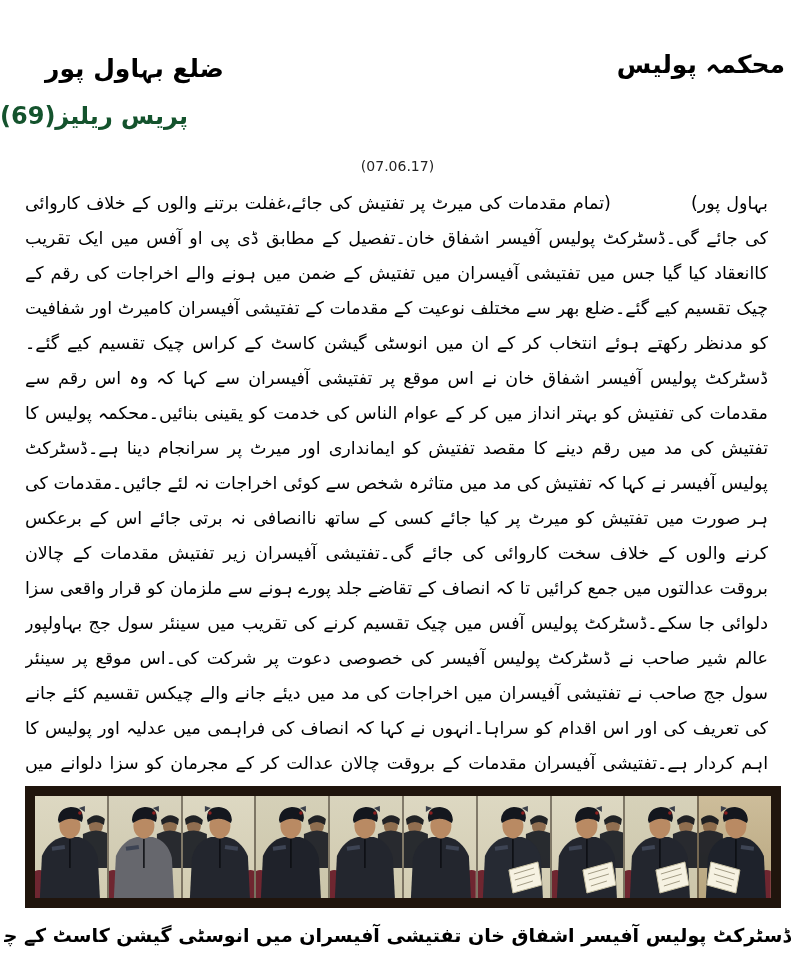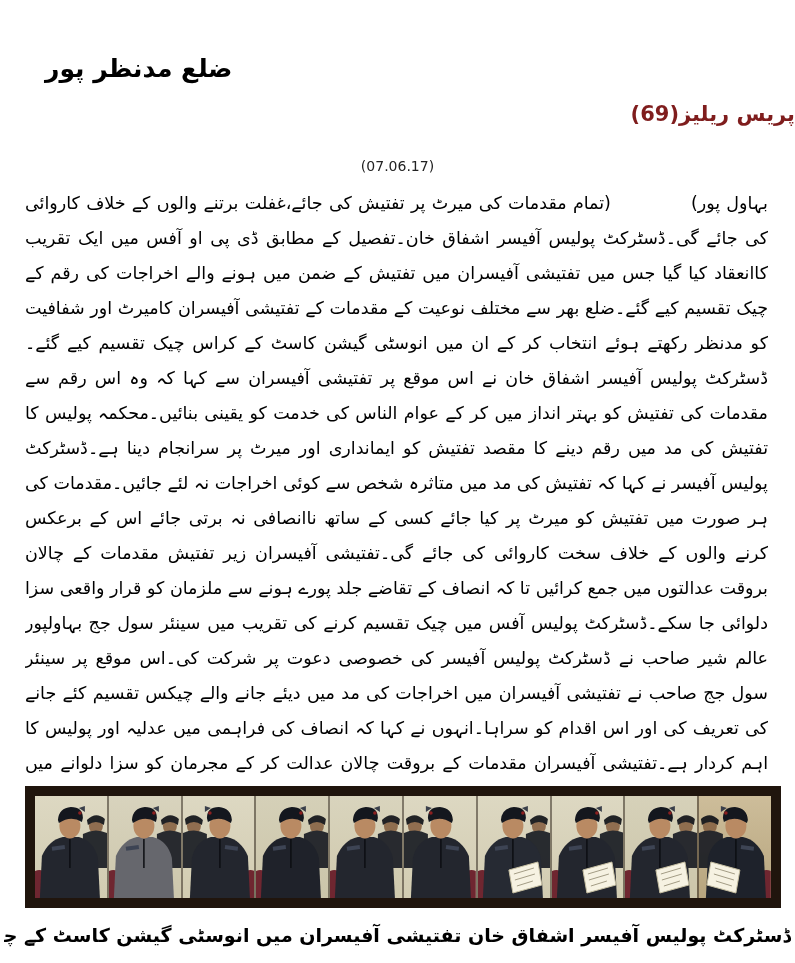--- a/index.html
+++ b/index.html
@@ -16,22 +16,22 @@
   .hdr-dept {
     position: absolute; top: 50px; right: 10px;
     font-size: 25px; font-weight: bold; direction: rtl; color: #000;
   }
   .hdr-district {
     position: absolute; top: 54px; left: 45px;
     font-size: 25px; font-weight: bold; direction: rtl; color: #000;
   }
   .title {
     position: absolute; top: 102px; left: 0; width: 100%;
-    text-align: right; font-size: 21px; font-weight: bold;
-    direction: rtl; color: #7f1d1d;
+    text-align: left; font-size: 24px; font-weight: bold;
+    direction: rtl; color: #14532d;
   }
   .date-line {
     position: absolute; top: 158px; left: 0; width: 100%;
     text-align: center; font-size: 14px; color: #222; direction: ltr;
   }
 
   
   .body-text {
     position: absolute; top: 186px; left: 25px; right: 27px; height: 588px;
     margin: 0;
@@ -117,21 +117,22 @@
     </g>
     <g id="g-cheque">
       <path d="M33 74 L62 66 L66 89 L37 97 Z" fill="#f6f2e2" stroke="#c6bfa2" stroke-width="1"></path>
       <path d="M38 78 L58 72 M39 84 L59 78 M41 90 L57 85" stroke="#a39c85" stroke-width="1" fill="none"></path>
     </g>
   </defs>
 </svg>
 
 <div class="page">
 
-  <div class="hdr-district">ضلع مدنظر پور</div>
+  <div class="hdr-dept">محکمہ پولیس</div>
+  <div class="hdr-district">ضلع بہاول پور</div>
   <div class="title">پریس ریلیز(69)</div>
   <div class="date-line">(07.06.17)</div>
 
   <p class="body-text" dir="rtl"><span>بہاول پور</span><span class="paren" dir="ltr">(</span><span class="gap"></span><span class="paren" dir="ltr">)</span><span>تمام مقدمات کی میرٹ پر تفتیش کی جائے،غفلت برتنے والوں کے خلاف کاروائی کی جائے گی۔ڈسٹرکٹ پولیس آفیسر اشفاق خان۔تفصیل کے مطابق ڈی پی او آفس میں ایک تقریب کاانعقاد کیا گیا جس میں تفتیشی آفیسران میں تفتیش کے ضمن میں ہونے والے اخراجات کی رقم کے چیک تقسیم کیے گئے۔ضلع بھر سے مختلف نوعیت کے مقدمات کے تفتیشی آفیسران کامیرٹ اور شفافیت کو مدنظر رکھتے ہوئے انتخاب کر کے ان میں انوسٹی گیشن کاسٹ کے کراس چیک تقسیم کیے گئے۔ڈسٹرکٹ پولیس آفیسر اشفاق خان نے اس موقع پر تفتیشی آفیسران سے کہا کہ وہ اس رقم سے مقدمات کی تفتیش کو بہتر انداز میں کر کے عوام الناس کی خدمت کو یقینی بنائیں۔محکمہ پولیس کا تفتیش کی مد میں رقم دینے کا مقصد تفتیش کو ایمانداری اور میرٹ پر سرانجام دینا ہے۔ڈسٹرکٹ پولیس آفیسر نے کہا کہ تفتیش کی مد میں متاثرہ شخص سے کوئی اخراجات نہ لئے جائیں۔مقدمات کی ہر صورت میں تفتیش کو میرٹ پر کیا جائے کسی کے ساتھ ناانصافی نہ برتی جائے اس کے برعکس کرنے والوں کے خلاف سخت کاروائی کی جائے گی۔تفتیشی آفیسران زیر تفتیش مقدمات کے چالان بروقت عدالتوں میں جمع کرائیں تا کہ انصاف کے تقاضے جلد پورے ہونے سے ملزمان کو قرار واقعی سزا دلوائی جا سکے۔ڈسٹرکٹ پولیس آفس میں چیک تقسیم کرنے کی تقریب میں سینئر سول جج بہاولپور عالم شیر صاحب نے ڈسٹرکٹ پولیس آفیسر کی خصوصی دعوت پر شرکت کی۔اس موقع پر سینئر سول جج صاحب نے تفتیشی آفیسران میں اخراجات کی مد میں دیئے جانے والے چیکس تقسیم کئے جانے کی تعریف کی اور اس اقدام کو سراہا۔انہوں نے کہا کہ انصاف کی فراہمی میں عدلیہ اور پولیس کا اہم کردار ہے۔تفتیشی آفیسران مقدمات کے بروقت چالان عدالت کر کے مجرمان کو سزا دلوانے میں اہم کردار ادا کرتے ہیں،ان میں تفتیش کے اخراجات کی ادائیگی سے ان کی کارکردگی میں نمایاں اضافہ ہوگا۔مقدمات کی میرٹ پر کی جانے والی تفتیش سے ہی گنہگار کو سزا اور متاثرہ شخص کو ریلیف ملتا ہے۔</span></p>
 
   <div class="photo-strip">
     <div class="panel">
       <svg viewBox="0 0 76 102" preserveAspectRatio="xMidYMax slice">
           <use href="#g-officer"></use>
         </svg>

